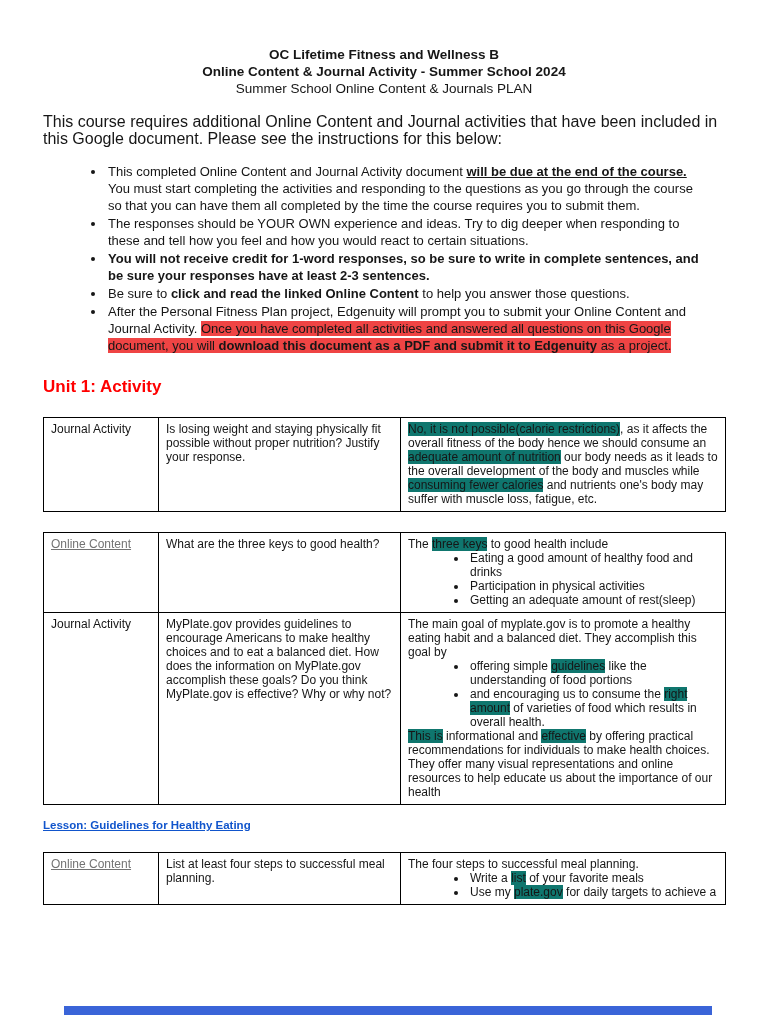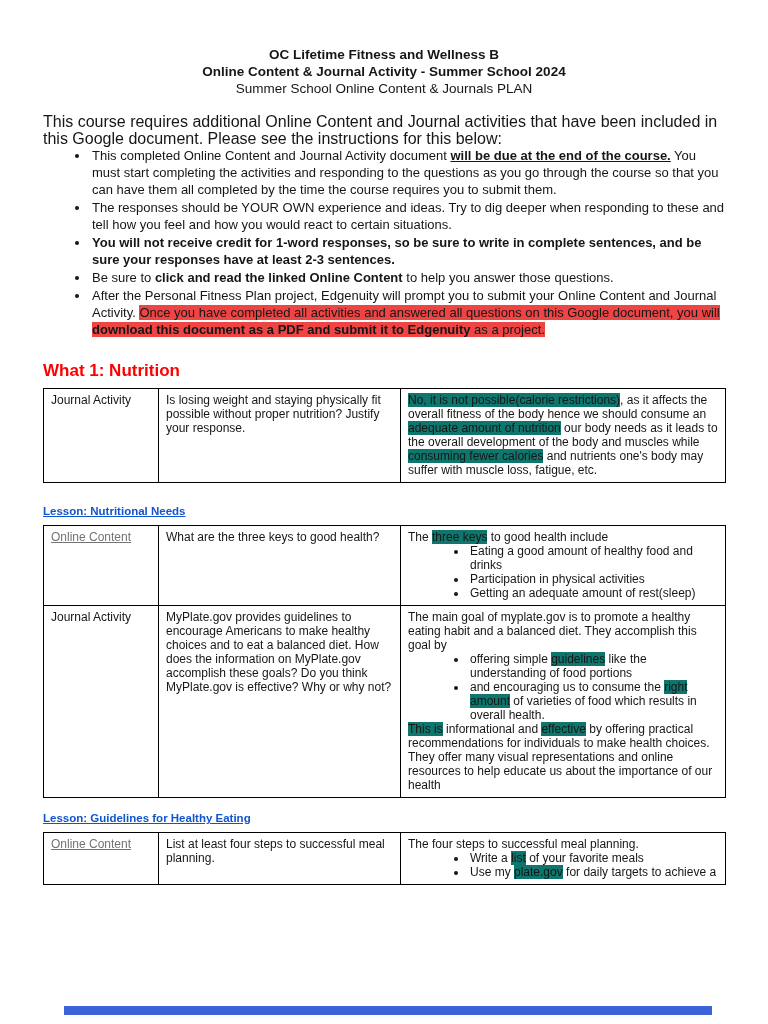--- a/index.html
+++ b/index.html
@@ -5,34 +5,34 @@
   * { box-sizing: border-box; }
   html, body { margin: 0; padding: 0; }
   body {
     width: 768px; height: 1024px; background: #ffffff; overflow: hidden;
     font-family: "Liberation Sans", sans-serif; color: #161616; position: relative;
   }
   .content { position: absolute; left: 43px; top: 0; width: 682px; }
   .titles { margin-top: 46px; text-align: center; font-size: 13.5px; line-height: 17px; }
   .title-bold { font-weight: 700; }
   .intro-lead { margin-top: 16px; font-size: 16px; line-height: 17px; }
-  ul.instr { margin: 0; padding-left: 47px; font-size: 13px; line-height: 17px; }
+  ul.instr { margin: 16px; padding-left: 47px; font-size: 13px; line-height: 17px; }
   ul.instr li { padding-left: 2px; margin: 0 0 1px 0; }
   .b { font-weight: 700; }
   .u { text-decoration: underline; }
   .hy { background: #ef4444; }
   .hc { background: #0f766e; }
   .unit-heading { margin-top: 22px; color: #ff0000; font-weight: 700; font-size: 17px; line-height: 21px; }
   .lesson-heading {
     color: #1155cc; font-weight: 700; font-size: 11.5px; line-height: 14px;
     text-decoration: underline; margin-top: 2px;
   }
   .lesson-heading.gap1 { margin-top: 21px; }
   .lesson-heading.gap2 { margin-top: 13px; }
-  table.qa { border-collapse: collapse; width: 682px; table-layout: fixed; margin-top: 7px; }
+  table.qa { border-collapse: collapse; width: 682px; table-layout: fixed; margin-top: 20px; }
   table.qa td {
     border: 1.5px solid #000; vertical-align: top;
     padding: 4px 7px 5px 7px; font-size: 12px; line-height: 14px;
   }
   .col-label { width: 115px; }
   .col-q { width: 242px; }
   .col-a { width: 325px; }
   a.oc-link { color: #737373; text-decoration: underline; cursor: pointer; }
   .cell ul { margin: 0; padding-left: 60px; }
   .cell ul li { padding-left: 2px; }
@@ -52,39 +52,38 @@
   <div class="intro-lead">This course requires additional Online Content and Journal activities that have been included in this Google document. Please see the instructions for this below:</div>
 
   <ul class="instr">
     <li><span>This completed Online Content and Journal Activity document </span><span class="b u">will be due at the end of the course.</span><span> You must start completing the activities and responding to the questions as you go through the course so that you can have them all completed by the time the course requires you to submit them.</span></li>
     <li><span>The responses should be YOUR OWN experience and ideas.  Try to dig deeper when responding to these and tell how you feel and how you would react to certain situations.</span></li>
     <li><span class="b">You will not receive credit for 1-word responses, so be sure to write in complete sentences, and be sure your responses have at least 2-3 sentences.</span></li>
     <li><span>Be sure to </span><span class="b">click and read the linked Online Content</span><span> to help you answer those questions.</span></li>
     <li><span>After the Personal Fitness Plan project, Edgenuity will prompt you to submit your Online Content and Journal Activity. </span><span class="hy">Once you have completed all activities and answered all questions on this Google document, you will </span><span class="b hy">download this document as a PDF and submit it to Edgenuity</span><span class="hy"> as a project.</span></li>
   </ul>
 
-  <div class="unit-heading">What 1: Nutrition</div>
+  <div class="unit-heading">Unit 1: Activity</div>
 
 
   <table class="qa">
     <colgroup>
         <col class="col-label">
         <col class="col-q">
         <col class="col-a">
       </colgroup>
     <tbody>
         <tr>
       <td class="cell">Journal Activity</td>
       <td class="cell">Is losing weight and staying physically fit possible without proper nutrition? Justify your response.</td>
       <td class="cell"><span class="hc">No, it is not possible(calorie restrictions)</span><span>, as it affects the overall fitness of the body hence we should consume an </span><span class="hc">adequate amount of nutrition</span><span> our body needs as it leads to the overall development of the body and muscles while </span><span class="hc">consuming fewer calories</span><span> and nutrients one's body may suffer with muscle loss, fatigue, etc.</span></td>
     </tr>
   </tbody>
     </table>
 
-  <div class="lesson-heading gap1">Lesson: Nutritional Needs</div>
 
   <table class="qa">
     <colgroup>
         <col class="col-label">
         <col class="col-q">
         <col class="col-a">
       </colgroup>
     <tbody>
         <tr>
       <td class="cell">

